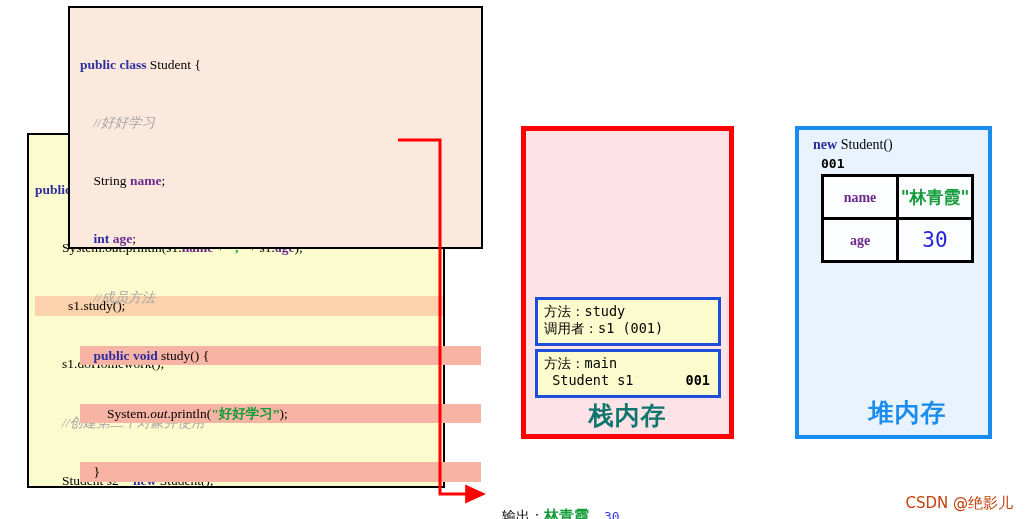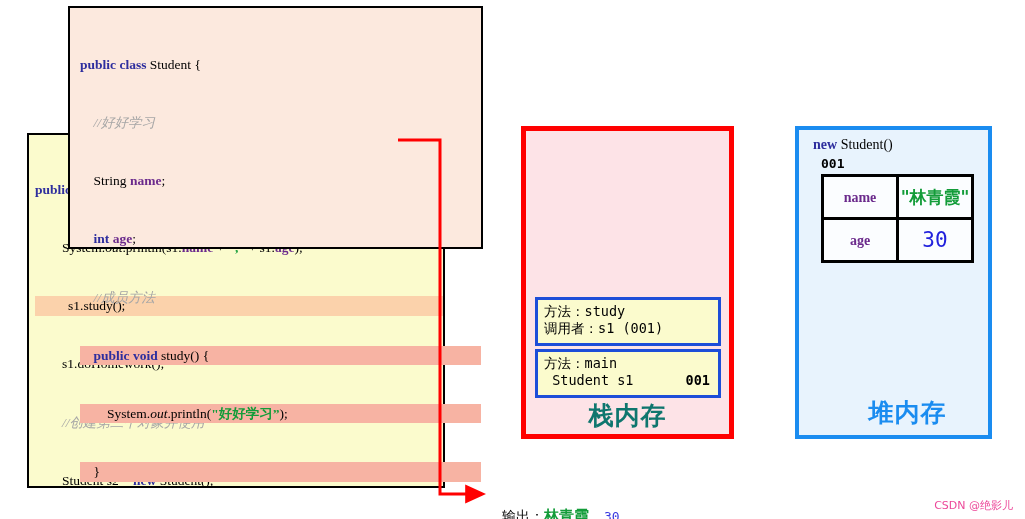--- a/index.html
+++ b/index.html
@@ -121,21 +121,21 @@
   #output .lbl{color:#000;}
   #output .val{color:#139c39;font-weight:bold;font-size:15px;}
   #output .num2{color:#3a3ae0;font-family:"DejaVu Sans Mono", monospace;font-size:13px;}
 
   
   #arrow{position:absolute;left:0;top:0;width:1025px;height:519px;z-index:5;pointer-events:none;}
 
   
   #watermark{
     position:absolute;right:12px;bottom:6px;
-    color:#ec4899;font-size:11px;
+    color:#c2410c;font-size:15px;
     font-family:"DejaVu Sans", sans-serif;
   }
 </style>
 </head>
 <body>
 
 <div class="stage">
 
   <div class="code-block" id="main-code">
     <div class="ln"><span class="kw">public</span></div>

